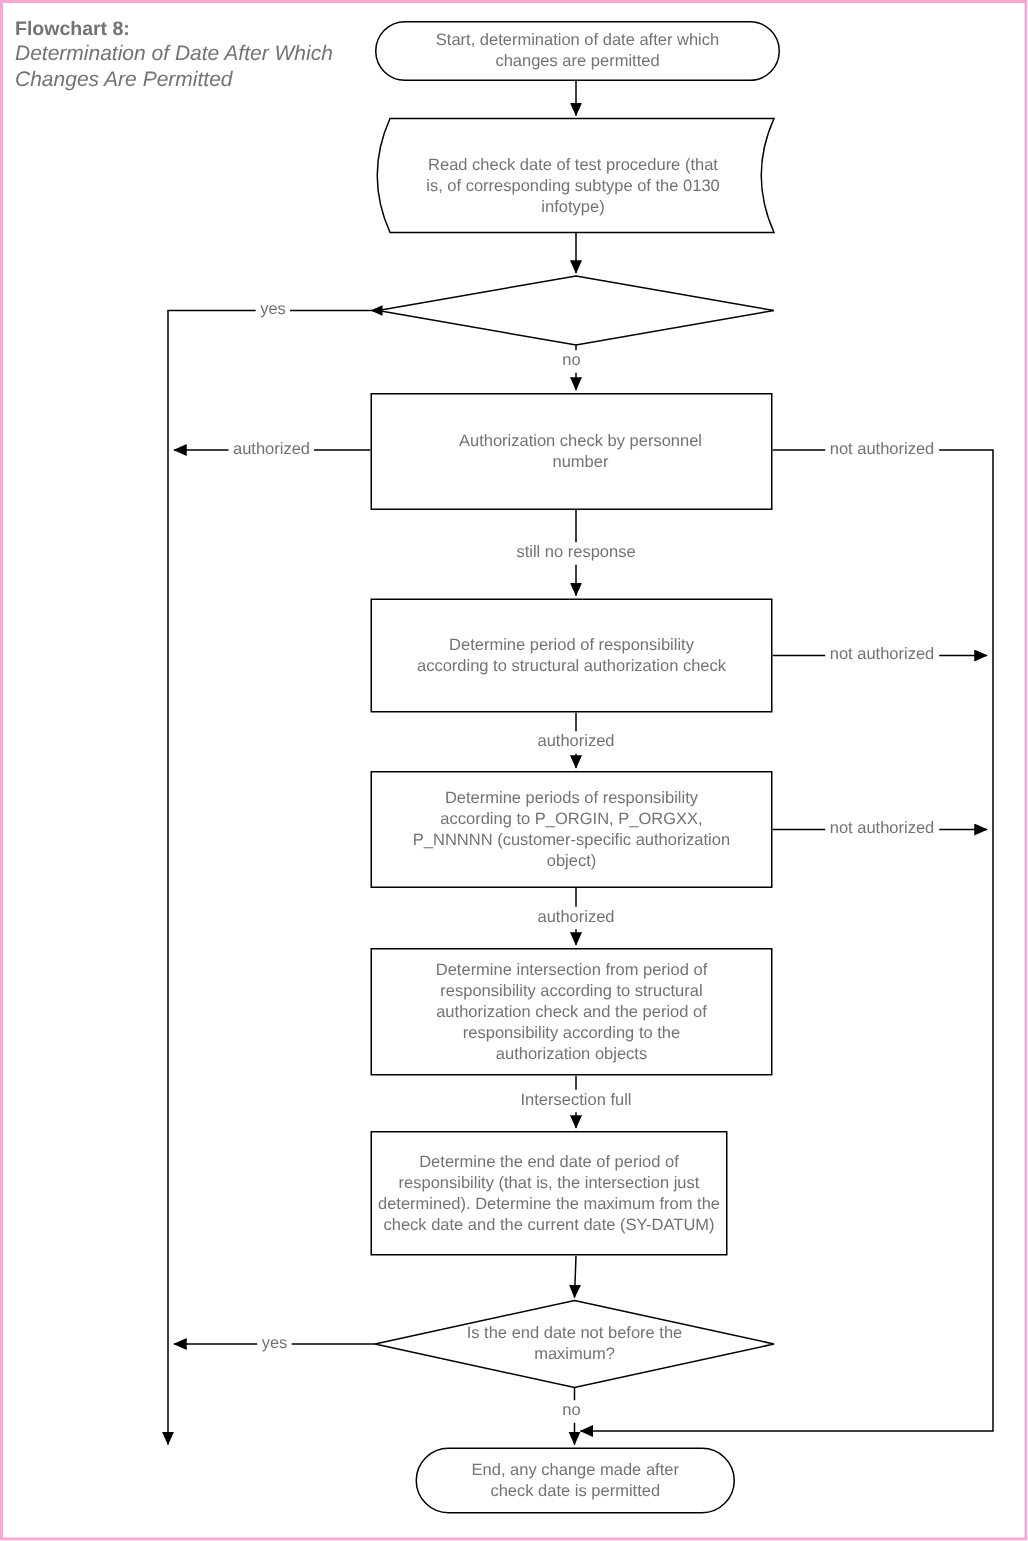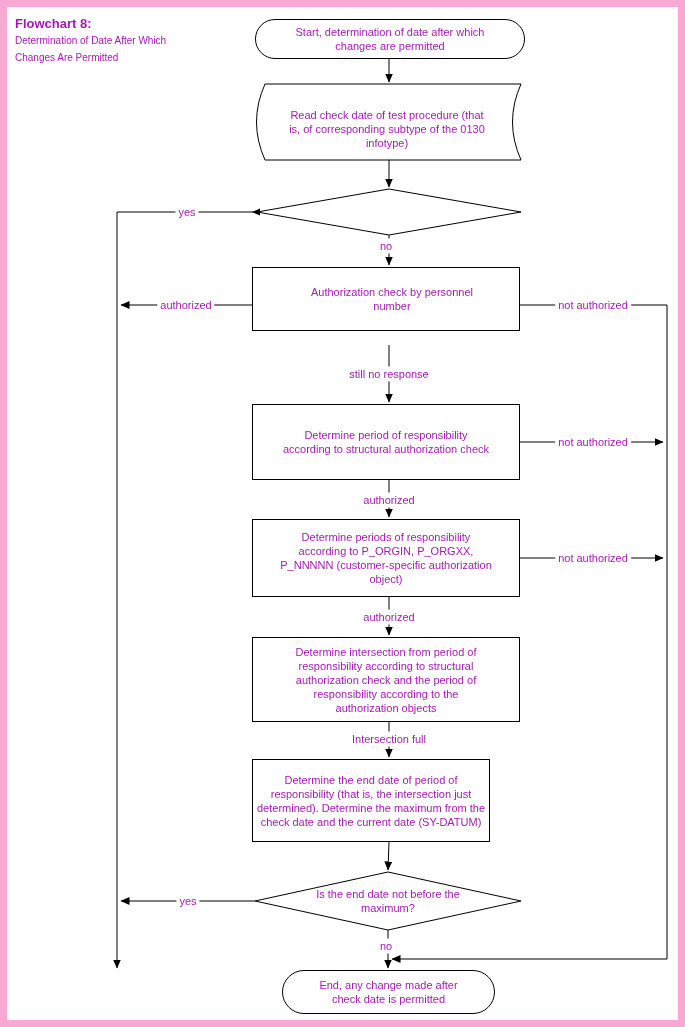--- a/index.html
+++ b/index.html
@@ -1,23 +1,23 @@
 <!DOCTYPE html>
 <html><head>
 <meta charset="utf-8">
 <style>
   html,body{margin:0;padding:0;background:#fff;}
   #canvas{
     position:relative;
     width:685px;height:1027px;
     box-sizing:border-box;
-    border:7px solid #f9a8d4;
+    border:2px solid #f9a8d4;
     background:#fff;
     font-family:"Liberation Sans","DejaVu Sans",sans-serif;
-    color:#a21caf;
+    color:#737373;
     overflow:hidden;
   }
   #wires{position:absolute;left:0;top:0;width:685px;height:1027px;z-index:0;}
   .node{
     position:absolute;
     box-sizing:border-box;
     display:flex;align-items:center;justify-content:center;
     text-align:center;
     white-space:pre-line;
     font-size:11px;line-height:14px;
@@ -32,21 +32,21 @@
     position:absolute;
     transform:translate(-50%,-50%);
     background:#fff;
     padding:1px 3px;
     font-size:11px;line-height:13px;
     z-index:2;
     white-space:nowrap;
   }
   #title-block{position:absolute;left:8px;top:8px;z-index:1;}
   #title-heading{font-size:13px;font-weight:bold;line-height:17px;}
-  #title-subtitle{font-size:10px;line-height:17px;white-space:pre-line;}
+  #title-subtitle{font-size:14px;font-style:italic;line-height:17px;white-space:pre-line;}
 </style>
 </head>
 <body>
 
 <div id="canvas">
 
   <svg id="wires" width="685" height="1027" viewBox="0 0 685 1027">
     <defs>
       <marker id="arr" markerWidth="10" markerHeight="9" refX="8.5" refY="4" orient="auto">
         <path d="M0,0 L9,4 L0,8 Z" fill="#000"></path>
@@ -88,21 +88,21 @@
   </div>
 
   <div class="node terminator" style="left:248px;top:12px;width:270px;height:40px;border-radius:20px;">Start, determination of date after which
 changes are permitted</div>
 
   <div class="shape-text" style="left:255px;top:78px;width:250px;height:88px;">Read check date of test procedure (that
 is, of corresponding subtype of the 0130
 infotype)</div>
 
 
-  <div class="node process" style="left:245px;top:260px;width:268px;height:64px;padding-left:12px;">Authorization check by personnel
+  <div class="node process" style="left:245px;top:260px;width:268px;height:78px;padding-left:12px;">Authorization check by personnel
 number</div>
 
   <div class="node process" style="left:245px;top:397px;width:268px;height:76px;">Determine period of responsibility
 according to structural authorization check</div>
 
   <div class="node process" style="left:245px;top:630px;width:268px;height:85px;">Determine intersection from period of
 responsibility according to structural
 authorization check and the period of
 responsibility according to the
 authorization objects</div>

